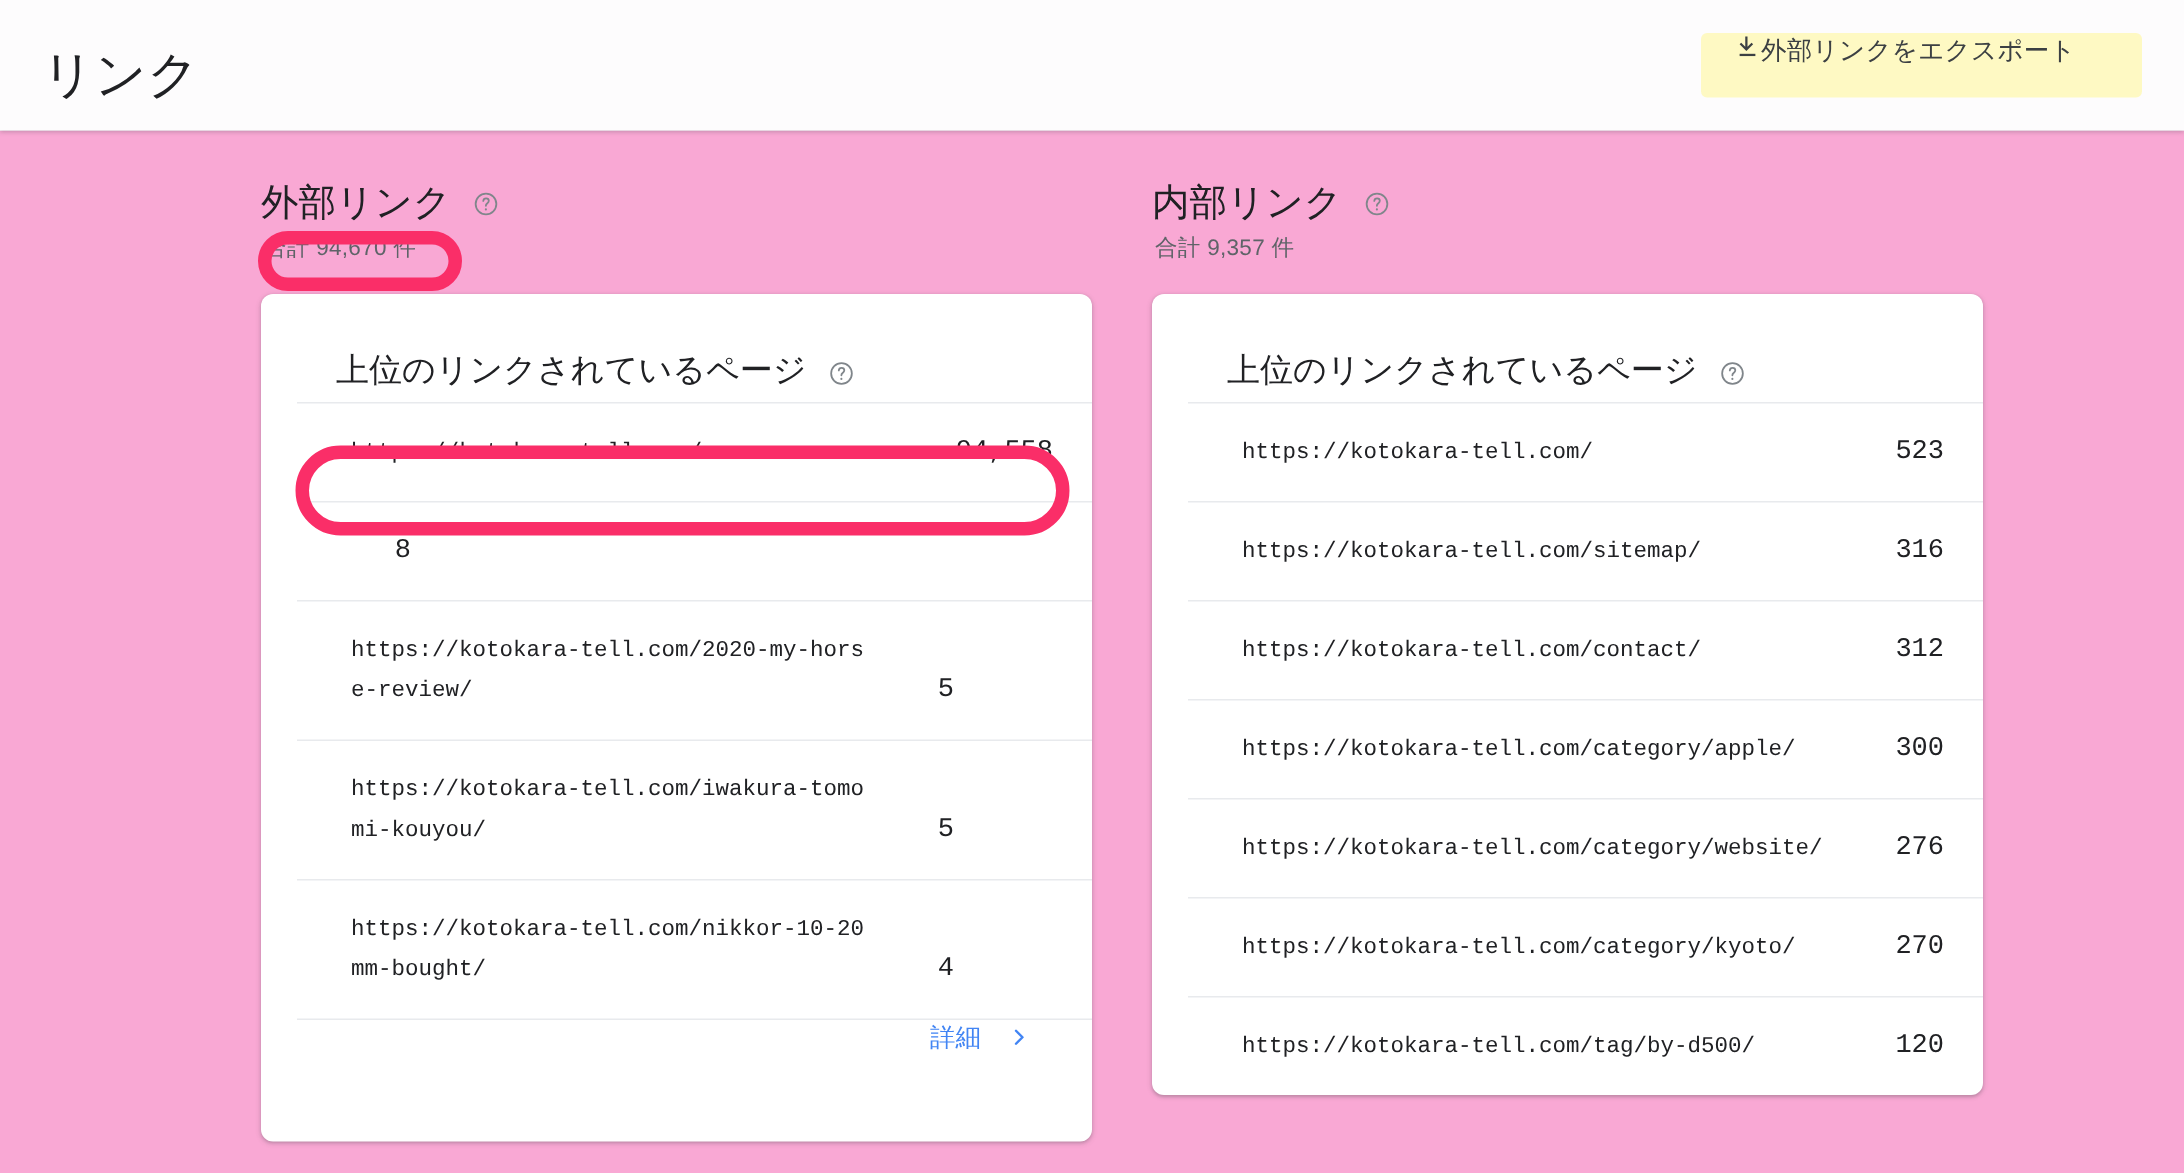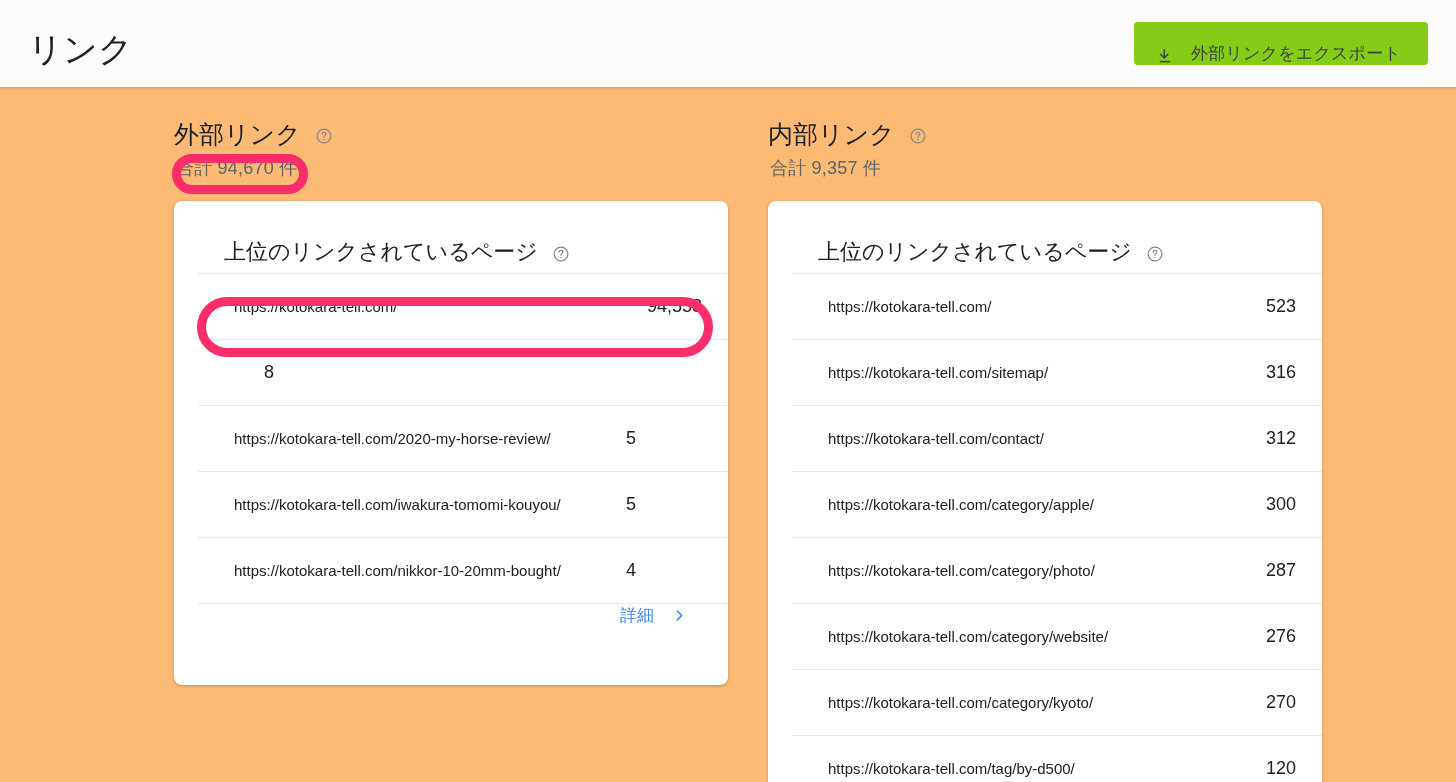--- a/index.html
+++ b/index.html
@@ -18,50 +18,50 @@
     box-shadow: 0 1px 3px rgba(60,64,67,.28);
     z-index: 5;
   }
   .page-title {
     position: absolute; left: 28px; top: 27px;
     font-size: 34px; color: #202124; letter-spacing: .2px;
   }
   .export-btn {
     position: absolute; left: 1134px; top: 22px;
     height: 43px; width: 294px;
-    background: #84cc16;
+    background: #fef9c3;
     border: none; border-radius: 4px;
-    display: flex; align-items: flex-end;
-    padding-left: 22px; gap: 17px;
+    display: flex; align-items: flex-start;
+    padding-left: 22px; gap: 0;
     cursor: pointer;
   }
   .export-btn .label {
     font-size: 17px; color: #3C4043; letter-spacing: .2px;
   }
   .dl-icon { width: 18px; height: 18px; display:block; }
 
   
   .main {
     position: absolute; left: 0; top: 87px;
     width: 1456px; height: 695px;
-    background: #fdba74;
+    background: #f9a8d4;
   }
 
   .col { position: absolute; top: 0; }
   .col-ext { left: 174px; width: 554px; }
   .col-int { left: 768px; width: 554px; }
 
   .sec-head {
     display: flex; align-items: center; gap: 14px;
     margin-top: 31px; height: 32px;
   }
   .sec-title { font-size: 25px; color: #202124; }
   .sec-total {
     margin-top: 6px; margin-left: 2px;
-    font-size: 18px; color: #5F6368; letter-spacing:.2px;
+    font-size: 15px; color: #5F6368; letter-spacing:.2px;
   }
 
   .help-icon { width: 18px; height: 18px; display:block; margin-top: 4px; }
 
   .card {
     margin-top: 21px;
     background: #FFFFFF;
     border-radius: 8px;
     box-shadow: 0 1px 2px rgba(60,64,67,.22), 0 1px 3px 1px rgba(60,64,67,.10);
     overflow: hidden;
@@ -71,20 +71,21 @@
     display: flex; align-items: center; gap: 14px;
     padding: 30px 0 0 26px; height: 72px;
   }
   .card-title { font-size: 22px; color: #202124; }
 
   .row {
     display: flex; align-items: flex-end;
     padding: 19px 26px 19px 36px;
     border-top: 1px solid #E8EAED;
     min-height: 61px;
+    font-family: Liberation Mono, monospace;
   }
   .card .row:first-of-type { border-top: 1px solid #E8EAED; }
   .row .url {
     flex: 1; font-size: 15px; color: #202124;
     line-height: 27px; word-break: break-all; padding-right: 16px;
   }
   .row .cnt {
     font-size: 18px; color: #202124; line-height: 27px;
     white-space: nowrap; min-width: 40px; text-align: right;
   }
@@ -231,24 +232,20 @@
       </div>
       <div class="row">
         <span class="url">https://kotokara-tell.com/contact/</span>
         <span class="cnt">312</span>
       </div>
       <div class="row">
         <span class="url">https://kotokara-tell.com/category/apple/</span>
         <span class="cnt">300</span>
       </div>
       <div class="row">
-        <span class="url">https://kotokara-tell.com/category/photo/</span>
-        <span class="cnt">287</span>
-      </div>
-      <div class="row">
         <span class="url">https://kotokara-tell.com/category/website/</span>
         <span class="cnt">276</span>
       </div>
       <div class="row">
         <span class="url">https://kotokara-tell.com/category/kyoto/</span>
         <span class="cnt">270</span>
       </div>
       <div class="row">
         <span class="url">https://kotokara-tell.com/tag/by-d500/</span>
         <span class="cnt">120</span>

